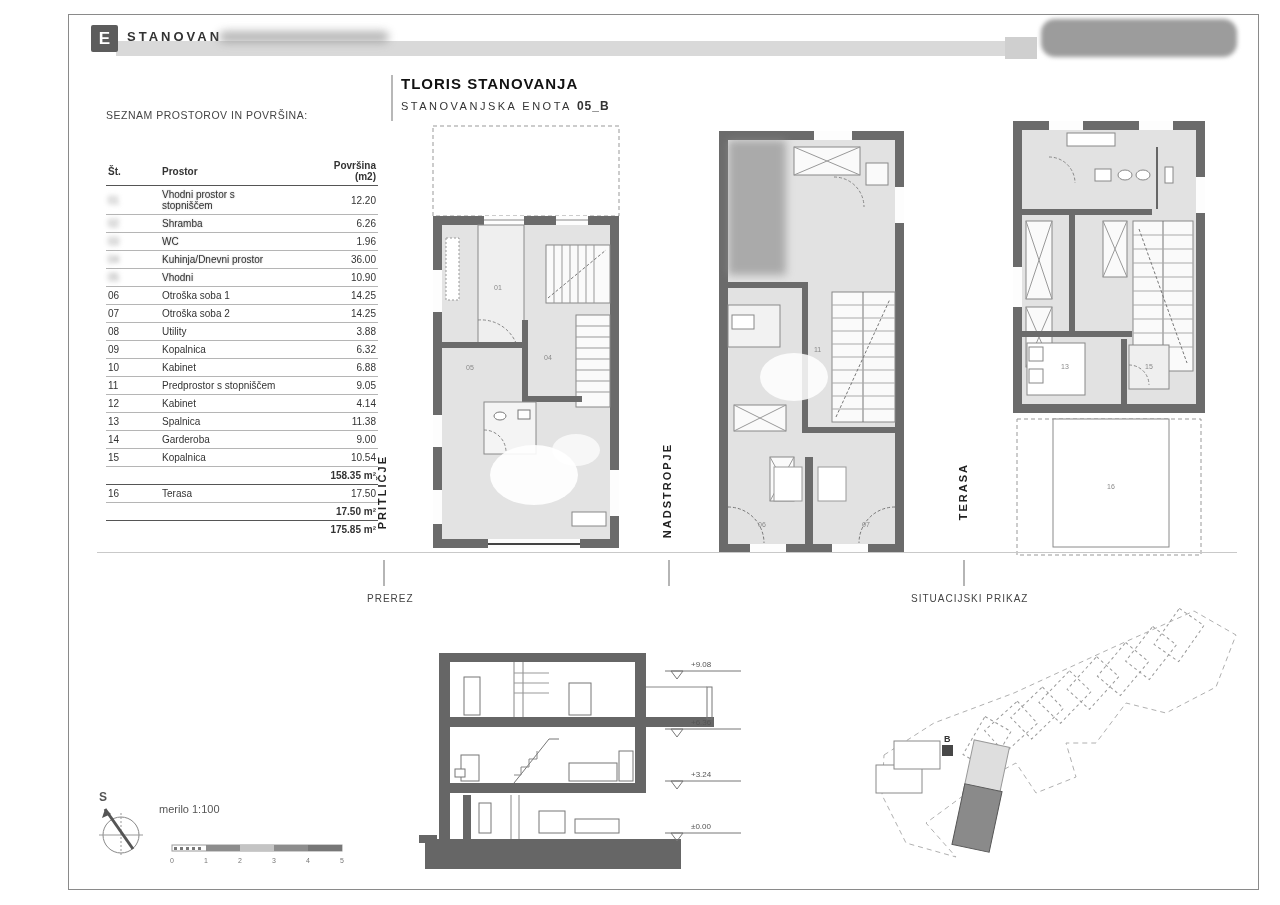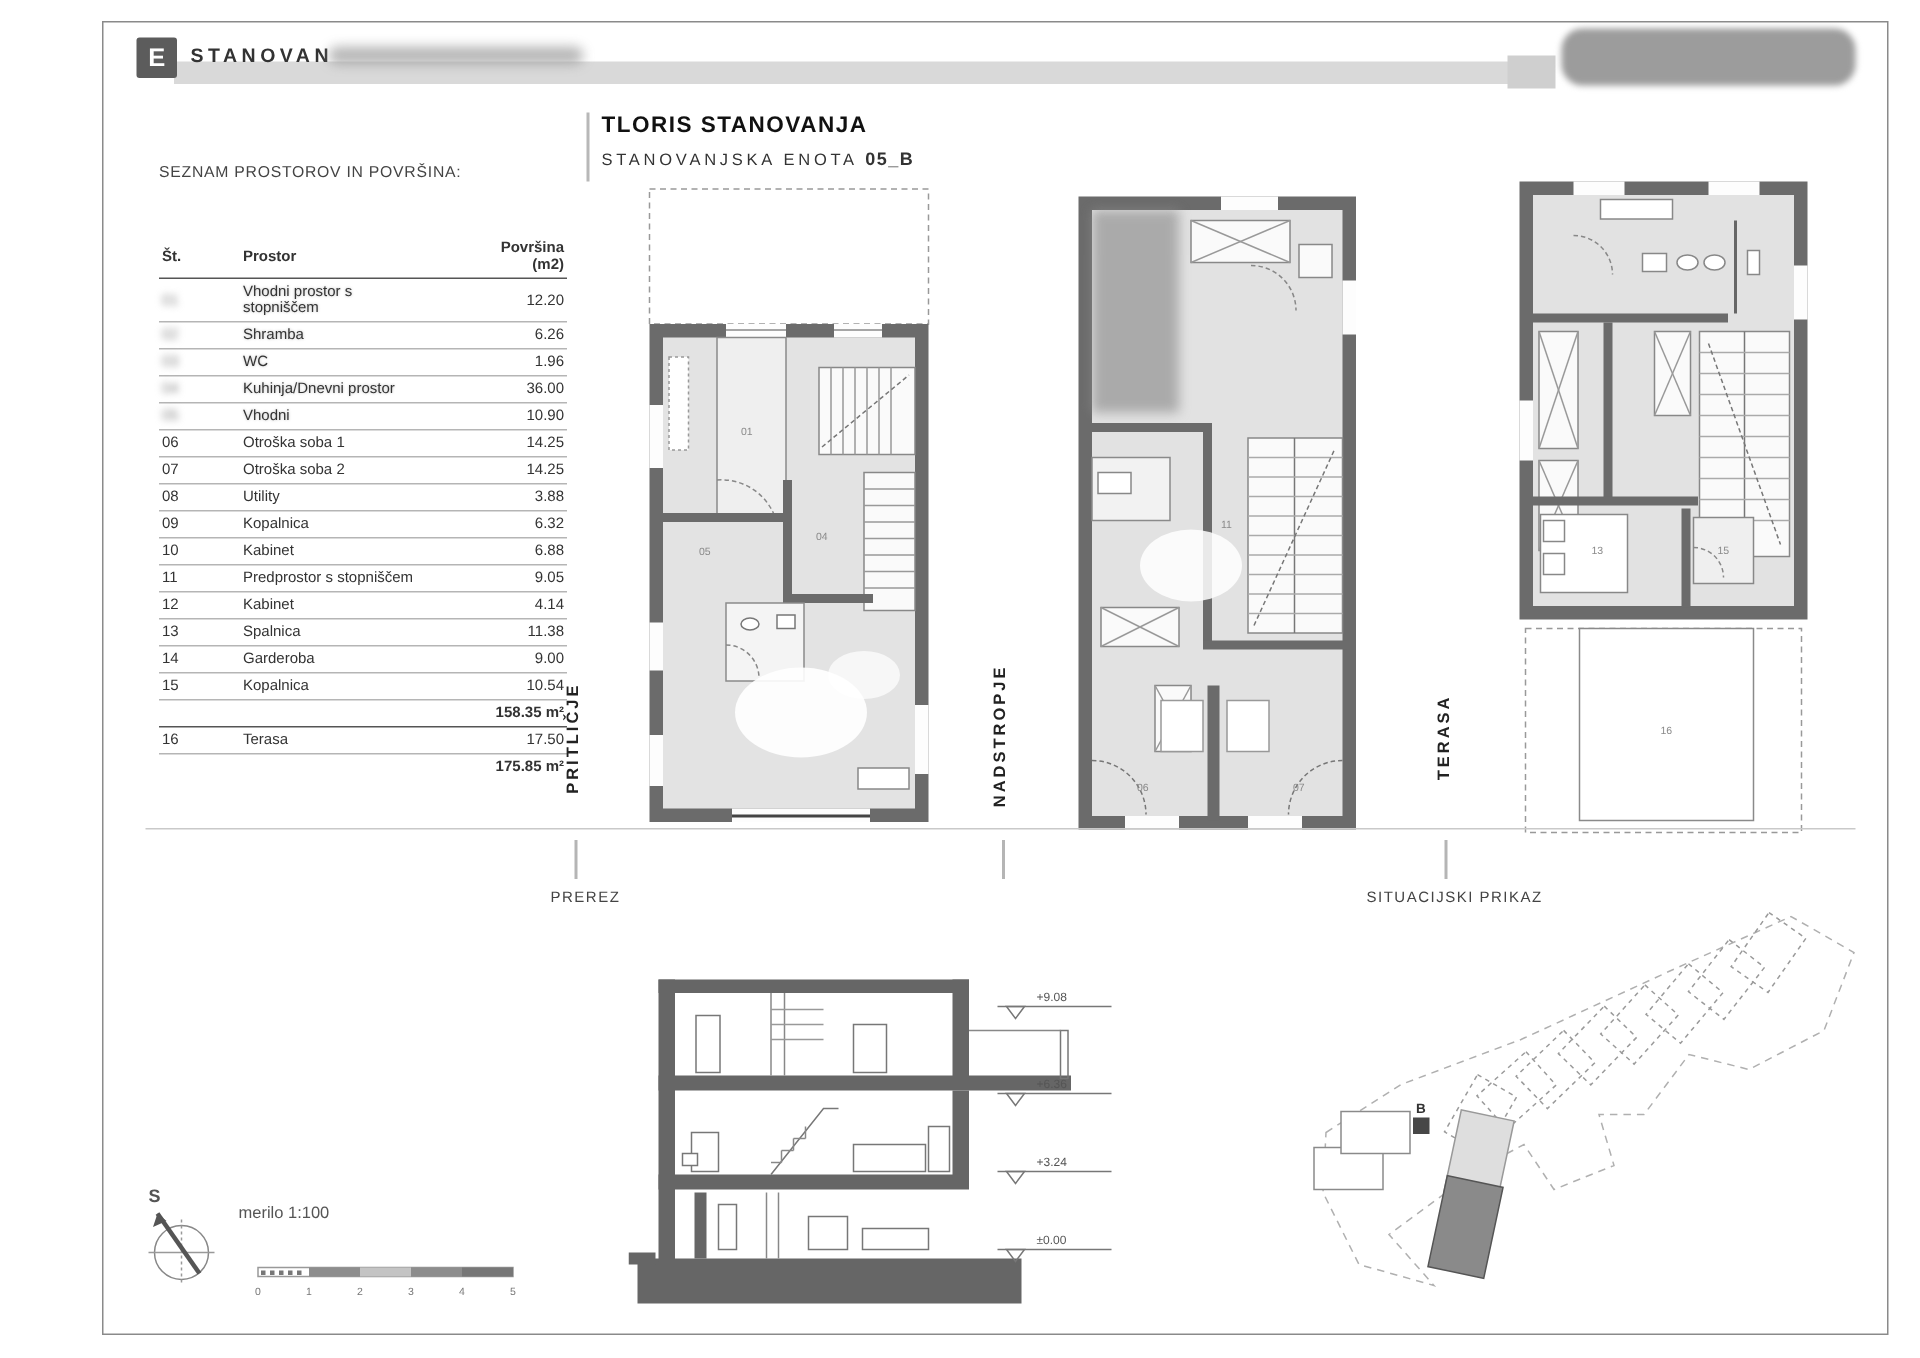--- a/index.html
+++ b/index.html
@@ -139,20 +139,21 @@
           <span class="c-name">Kopalnica</span>
           <span class="c-area">10.54</span>
         </div>
       </div>
     <div class="sumrow">158.35 m²</div>
     <div class="trow">
       <span class="c-no">16</span>
       <span class="c-name">Terasa</span>
       <span class="c-area">17.50</span>
     </div>
+    <div class="sumrow">17.50 m²</div>
     <div class="sumrow" style="border-bottom:none">175.85 m²</div>
   </div>
 
   <div class="abs vline"></div>
   <div class="abs doc-title">TLORIS STANOVANJA</div>
   <div class="abs doc-sub">
     <span>STANOVANJSKA ENOTA</span>
     <b>05_B</b>
   </div>
 

